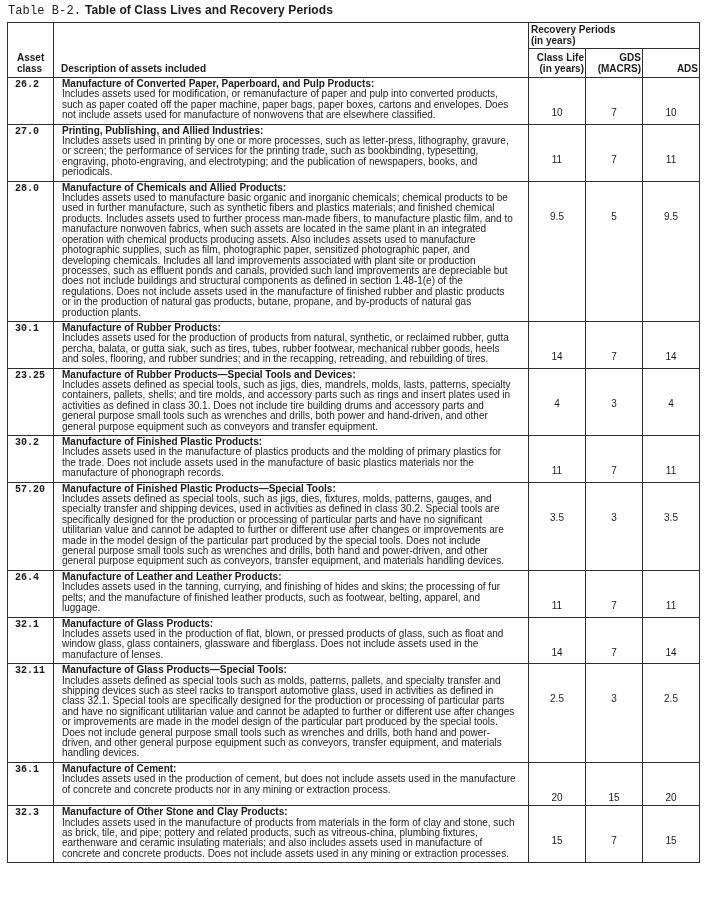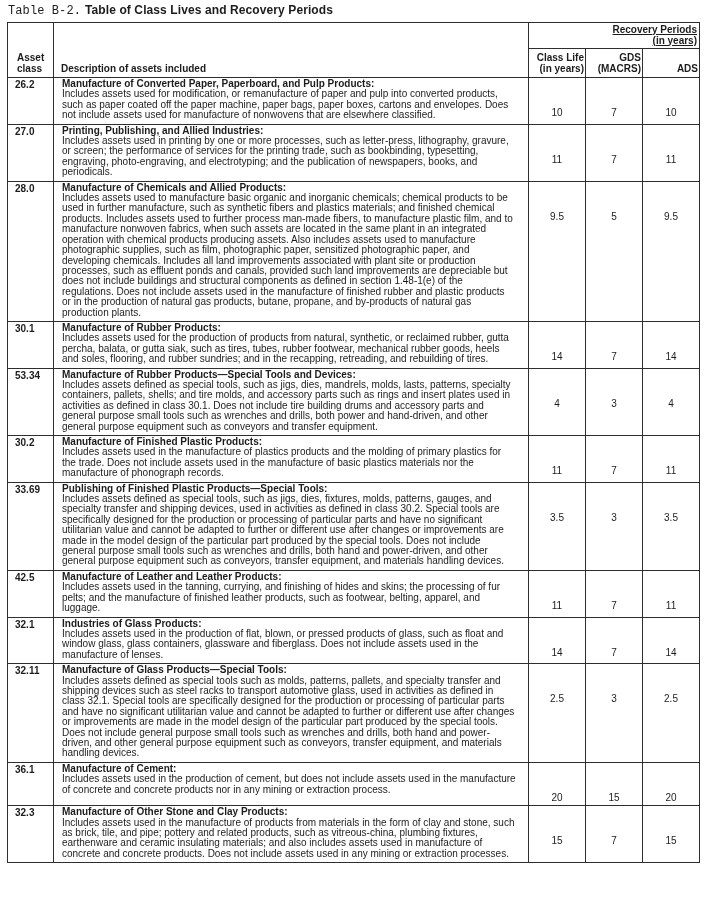--- a/index.html
+++ b/index.html
@@ -40,38 +40,38 @@
 
   
   thead th { font-weight: bold; }
   th.h-asset, th.h-desc {
     vertical-align: bottom;
     text-align: left;
     padding: 2px 3px 3px 7px;
   }
   th.h-asset { padding-left: 9px; padding-right: 12px; }
   th.h-group {
-    text-align: right;
+    text-align: left;
     vertical-align: middle;
     height: 26px;
     padding: 2px 2px;
-    text-decoration: underline;
   }
   th.h-sub {
     text-align: right;
     vertical-align: bottom;
     height: 29px;
     padding: 2px 1px 3px 1px;
   }
 
   
   td.cell-asset {
     vertical-align: top;
     font-weight: bold;
     padding: 2px 2px 2px 7px;
+    font-family: Liberation Mono, monospace;
   }
   td.cell-desc {
     vertical-align: top;
     padding: 1px 12px 3px 8px;
     margin-top: 35px;
   }
   td.cell-desc .row-title {
     display: block;
     font-weight: bold;
   }
@@ -154,63 +154,63 @@
     <td class="cell-asset">30.1</td>
     <td class="cell-desc">
       <span class="row-title">Manufacture of Rubber Products:</span>
       <span class="row-text">Includes assets used for the production of products from natural, synthetic, or reclaimed rubber, gutta percha, balata, or gutta siak, such as tires, tubes, rubber footwear, mechanical rubber goods, heels and soles, flooring, and rubber sundries; and in the recapping, retreading, and rebuilding of tires.</span>
     </td>
     <td class="cell-num">14</td>
     <td class="cell-num">7</td>
     <td class="cell-num">14</td>
   </tr>
         <tr>
-    <td class="cell-asset">53.34</td>
+    <td class="cell-asset">23.25</td>
     <td class="cell-desc">
       <span class="row-title">Manufacture of Rubber Products—Special Tools and Devices:</span>
       <span class="row-text">Includes assets defined as special tools, such as jigs, dies, mandrels, molds, lasts, patterns, specialty containers, pallets, shells; and tire molds, and accessory parts such as rings and insert plates used in activities as defined in class 30.1. Does not include tire building drums and accessory parts and general purpose small tools such as wrenches and drills, both power and hand-driven, and other general purpose equipment such as conveyors and transfer equipment.</span>
     </td>
     <td class="cell-num">4</td>
     <td class="cell-num">3</td>
     <td class="cell-num">4</td>
   </tr>
         <tr>
     <td class="cell-asset">30.2</td>
     <td class="cell-desc">
       <span class="row-title">Manufacture of Finished Plastic Products:</span>
       <span class="row-text">Includes assets used in the manufacture of plastics products and the molding of primary plastics for the trade. Does not include assets used in the manufacture of basic plastics materials nor the manufacture of phonograph records.</span>
     </td>
     <td class="cell-num">11</td>
     <td class="cell-num">7</td>
     <td class="cell-num">11</td>
   </tr>
         <tr>
-    <td class="cell-asset">33.69</td>
-    <td class="cell-desc">
-      <span class="row-title">Publishing of Finished Plastic Products—Special Tools:</span>
+    <td class="cell-asset">57.20</td>
+    <td class="cell-desc">
+      <span class="row-title">Manufacture of Finished Plastic Products—Special Tools:</span>
       <span class="row-text">Includes assets defined as special tools, such as jigs, dies, fixtures, molds, patterns, gauges, and specialty transfer and shipping devices, used in activities as defined in class 30.2. Special tools are specifically designed for the production or processing of particular parts and have no significant utilitarian value and cannot be adapted to further or different use after changes or improvements are made in the model design of the particular part produced by the special tools. Does not include general purpose small tools such as wrenches and drills, both hand and power-driven, and other general purpose equipment such as conveyors, transfer equipment, and materials handling devices.</span>
     </td>
     <td class="cell-num">3.5</td>
     <td class="cell-num">3</td>
     <td class="cell-num">3.5</td>
   </tr>
         <tr>
-    <td class="cell-asset">42.5</td>
+    <td class="cell-asset">26.4</td>
     <td class="cell-desc">
       <span class="row-title">Manufacture of Leather and Leather Products:</span>
       <span class="row-text">Includes assets used in the tanning, currying, and finishing of hides and skins; the processing of fur pelts; and the manufacture of finished leather products, such as footwear, belting, apparel, and luggage.</span>
     </td>
     <td class="cell-num">11</td>
     <td class="cell-num">7</td>
     <td class="cell-num">11</td>
   </tr>
         <tr>
     <td class="cell-asset">32.1</td>
     <td class="cell-desc">
-      <span class="row-title">Industries of Glass Products:</span>
+      <span class="row-title">Manufacture of Glass Products:</span>
       <span class="row-text">Includes assets used in the production of flat, blown, or pressed products of glass, such as float and window glass, glass containers, glassware and fiberglass. Does not include assets used in the manufacture of lenses.</span>
     </td>
     <td class="cell-num">14</td>
     <td class="cell-num">7</td>
     <td class="cell-num">14</td>
   </tr>
         <tr>
     <td class="cell-asset">32.11</td>
     <td class="cell-desc">
       <span class="row-title">Manufacture of Glass Products—Special Tools:</span>

